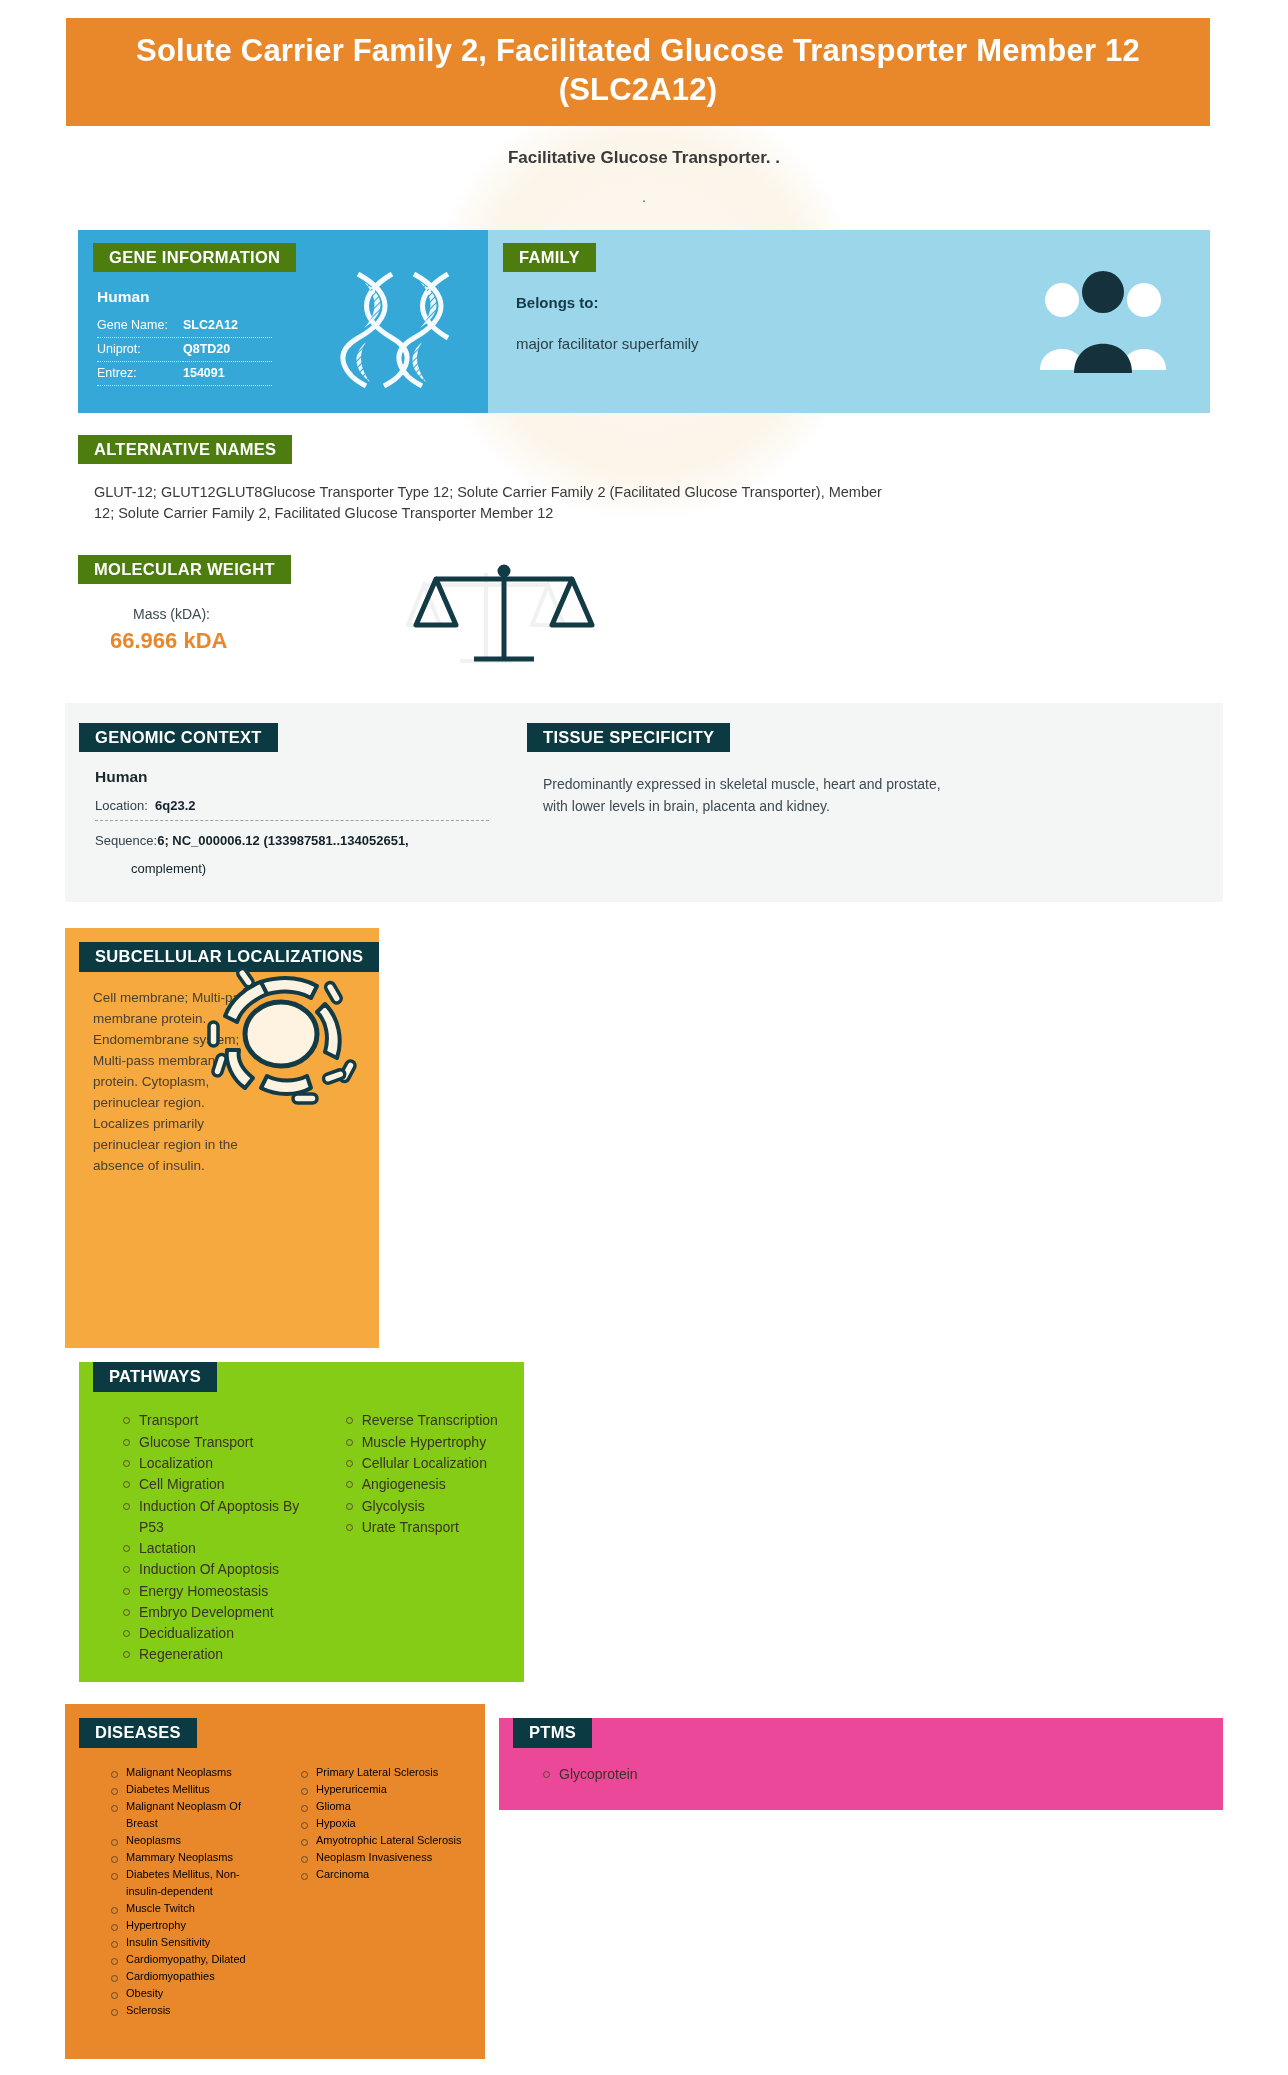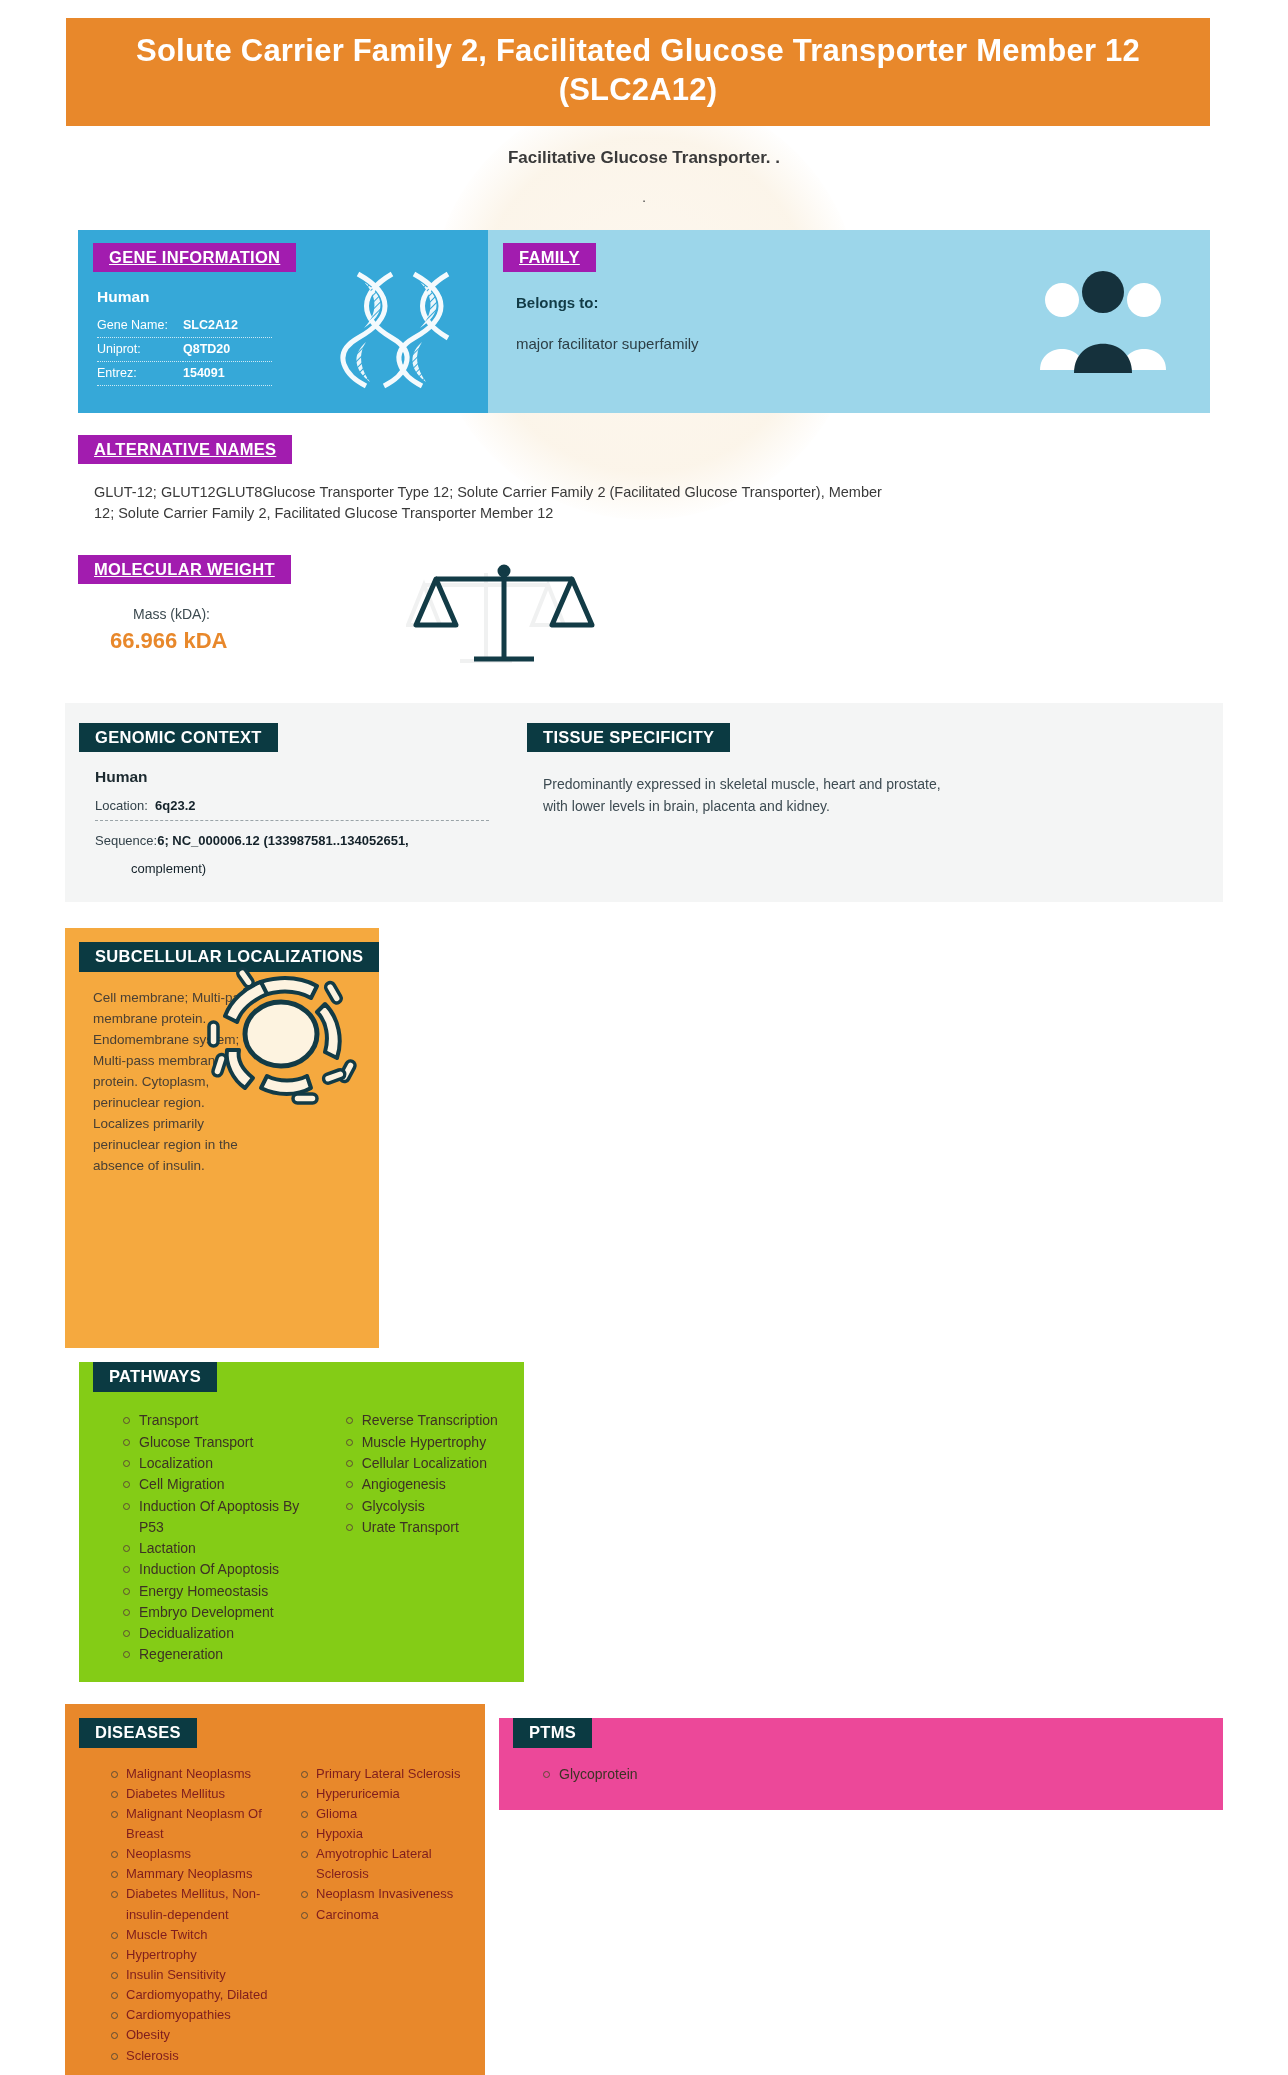--- a/index.html
+++ b/index.html
@@ -57,21 +57,21 @@
   
   .chip {
     display: inline-block;
     padding: 5px 16px 6px 16px;
     font-size: 16.5px;
     font-weight: bold;
     color: #ffffff;
     letter-spacing: .3px;
     line-height: 1.15;
   }
-  .chip.orange { background: #a21caf; text-decoration: underline; }
+  .chip.orange { background: #4d7c0f; }
   .chip.dark   { background: #0b3a42; }
 
   
   .panels {
     display: flex;
     margin: 24px 78px 0 78px;
   }
   .panel-gene {
     flex: 0 0 410px;
     background: #36a8d8;
@@ -223,22 +223,22 @@
   .dis-card {
     flex: 0 0 420px;
     background: #e8882b;
     padding-bottom: 24px;
     min-height: 355px;
   }
   .dis-lists { display: flex; margin-top: 16px; }
   .dis-lists ul { margin: 0; padding: 0 6px 0 46px; list-style: none; flex: 1 1 50%; }
   .dis-lists ul.right { padding-left: 26px; }
   .dis-lists li {
-    font-size: 13px;
-    color: #7f1d1d;
+    font-size: 11px;
+    color: #000000;
     line-height: 1.55;
     position: relative;
     padding-left: 15px;
   }
   .dis-lists li::before {
     content: "";
     position: absolute;
     left: 0; top: 7px;
     width: 5px; height: 5px;
     border: 1px solid #5d4b33;

